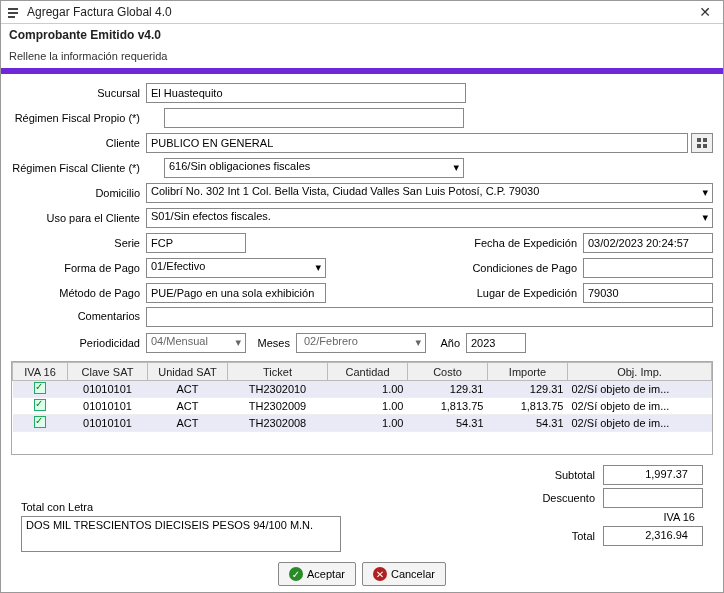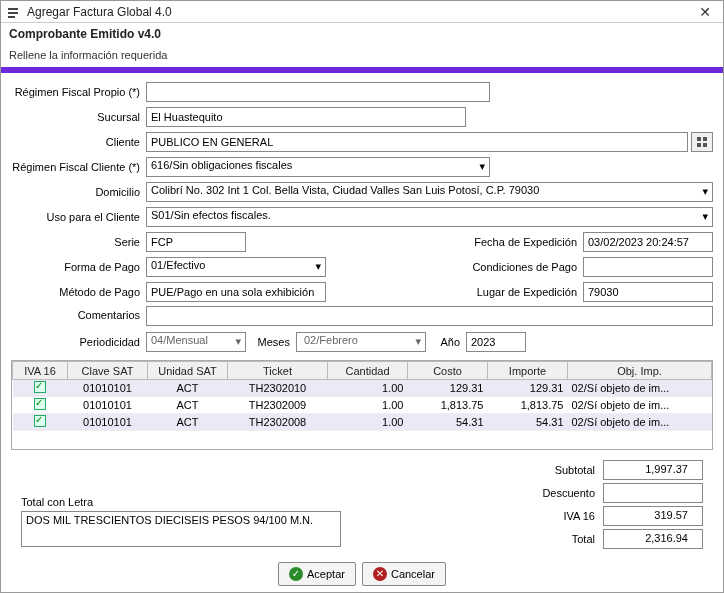--- a/index.html
+++ b/index.html
@@ -12,21 +12,21 @@
 .subtitle { padding: 4px 8px 6px 8px; border-bottom: 6px solid #6d28d9; }
 .subtitle .sub-main { font-weight: bold; font-size: 12px; color: #222; }
 .subtitle .sub-desc { font-size: 11px; color: #333; margin-top: 8px; }
 .form-area { padding: 8px 10px 0 10px; }
 .row { display: flex; align-items: center; margin-bottom: 3px; min-height: 22px; }
 .row .label { width: 135px; text-align: right; padding-right: 6px; font-size: 11px; color: #000; }
 .row .label2 { width: 130px; text-align: right; padding-right: 6px; font-size: 11px; color: #000; }
 .row .field { height: 20px; border: 1px solid #888; padding: 1px 4px; font-size: 11px; background: #fff; }
 .selected-blue { background: #0a3d91; color: #fff; }
 .w-full { flex: 1; }
-.w-300 { width: 344px; }
+.w-300 { width: 300px; margin-left: 18px; }
 .w-320 { width: 320px; }
 .w-180 { width: 180px; }
 .w-130 { width: 130px; }
 .w-100 { width: 100px; }
 .w-60 { width: 60px; }
 .icon-btn { width: 22px; height: 20px; border: 1px solid #888; background: #f0f0f0; margin-left: 3px; display: flex; align-items: center; justify-content: center; cursor: pointer; }
 .comments { height: 36px; resize: none; }
 .grid-wrap { margin: 4px 10px 0 10px; border: 1px solid #aaa; height: 105px; overflow: hidden; }
 table.grid { width: 100%; border-collapse: collapse; font-size: 11px; }
 table.grid th { background: #f0f0f0; border: 1px solid #bbb; padding: 2px 4px; font-weight: normal; color: #222; height: 18px; }
@@ -74,30 +74,30 @@
   </div>
 
   <div class="subtitle">
     <div class="sub-main">Comprobante Emitido v4.0</div>
     <div class="sub-desc">Rellene la información requerida</div>
   </div>
 
   <div class="form-area">
 
     <div class="row">
+      <div class="label">Sucursal</div>
+      <input class="field w-320" value="El Huastequito" style="">
+    </div>
+
+    <div class="row">
       <div class="label">Régimen Fiscal Propio (*)</div>
       <div class="field w-300 selected-blue" style="position:relative;">
         <span>621/Incorporación Fiscal</span>
         <span style="position:absolute;right:4px;top:2px;color:#fff;">▾</span>
       </div>
-    </div>
-
-    <div class="row">
-      <div class="label">Sucursal</div>
-      <input class="field w-320" value="El Huastequito" style="">
     </div>
 
     <div class="row">
       <div class="label">Cliente</div>
       <input class="field w-full" value="PUBLICO EN GENERAL" style="">
       <div class="icon-btn">
         <svg width="12" height="12" viewBox="0 0 12 12">
             <rect x="1" y="1" width="4" height="4" fill="#555"></rect>
             <rect x="7" y="1" width="4" height="4" fill="#555"></rect>
             <rect x="1" y="7" width="4" height="4" fill="#555"></rect>
@@ -249,21 +249,20 @@
       <div class="trow">
         <div class="tlabel">Subtotal</div>
         <div class="tval">1,997.37</div>
       </div>
       <div class="trow">
         <div class="tlabel">Descuento</div>
         <div class="tval"></div>
       </div>
       <div class="trow">
         <div class="tlabel">IVA 16</div>
-        <div class="tval">319.57</div>
       </div>
       <div class="trow">
         <div class="tlabel">Total</div>
         <div class="tval">2,316.94</div>
       </div>
     </div>
   </div>
 
   <div class="buttons">
     <div class="btn">

